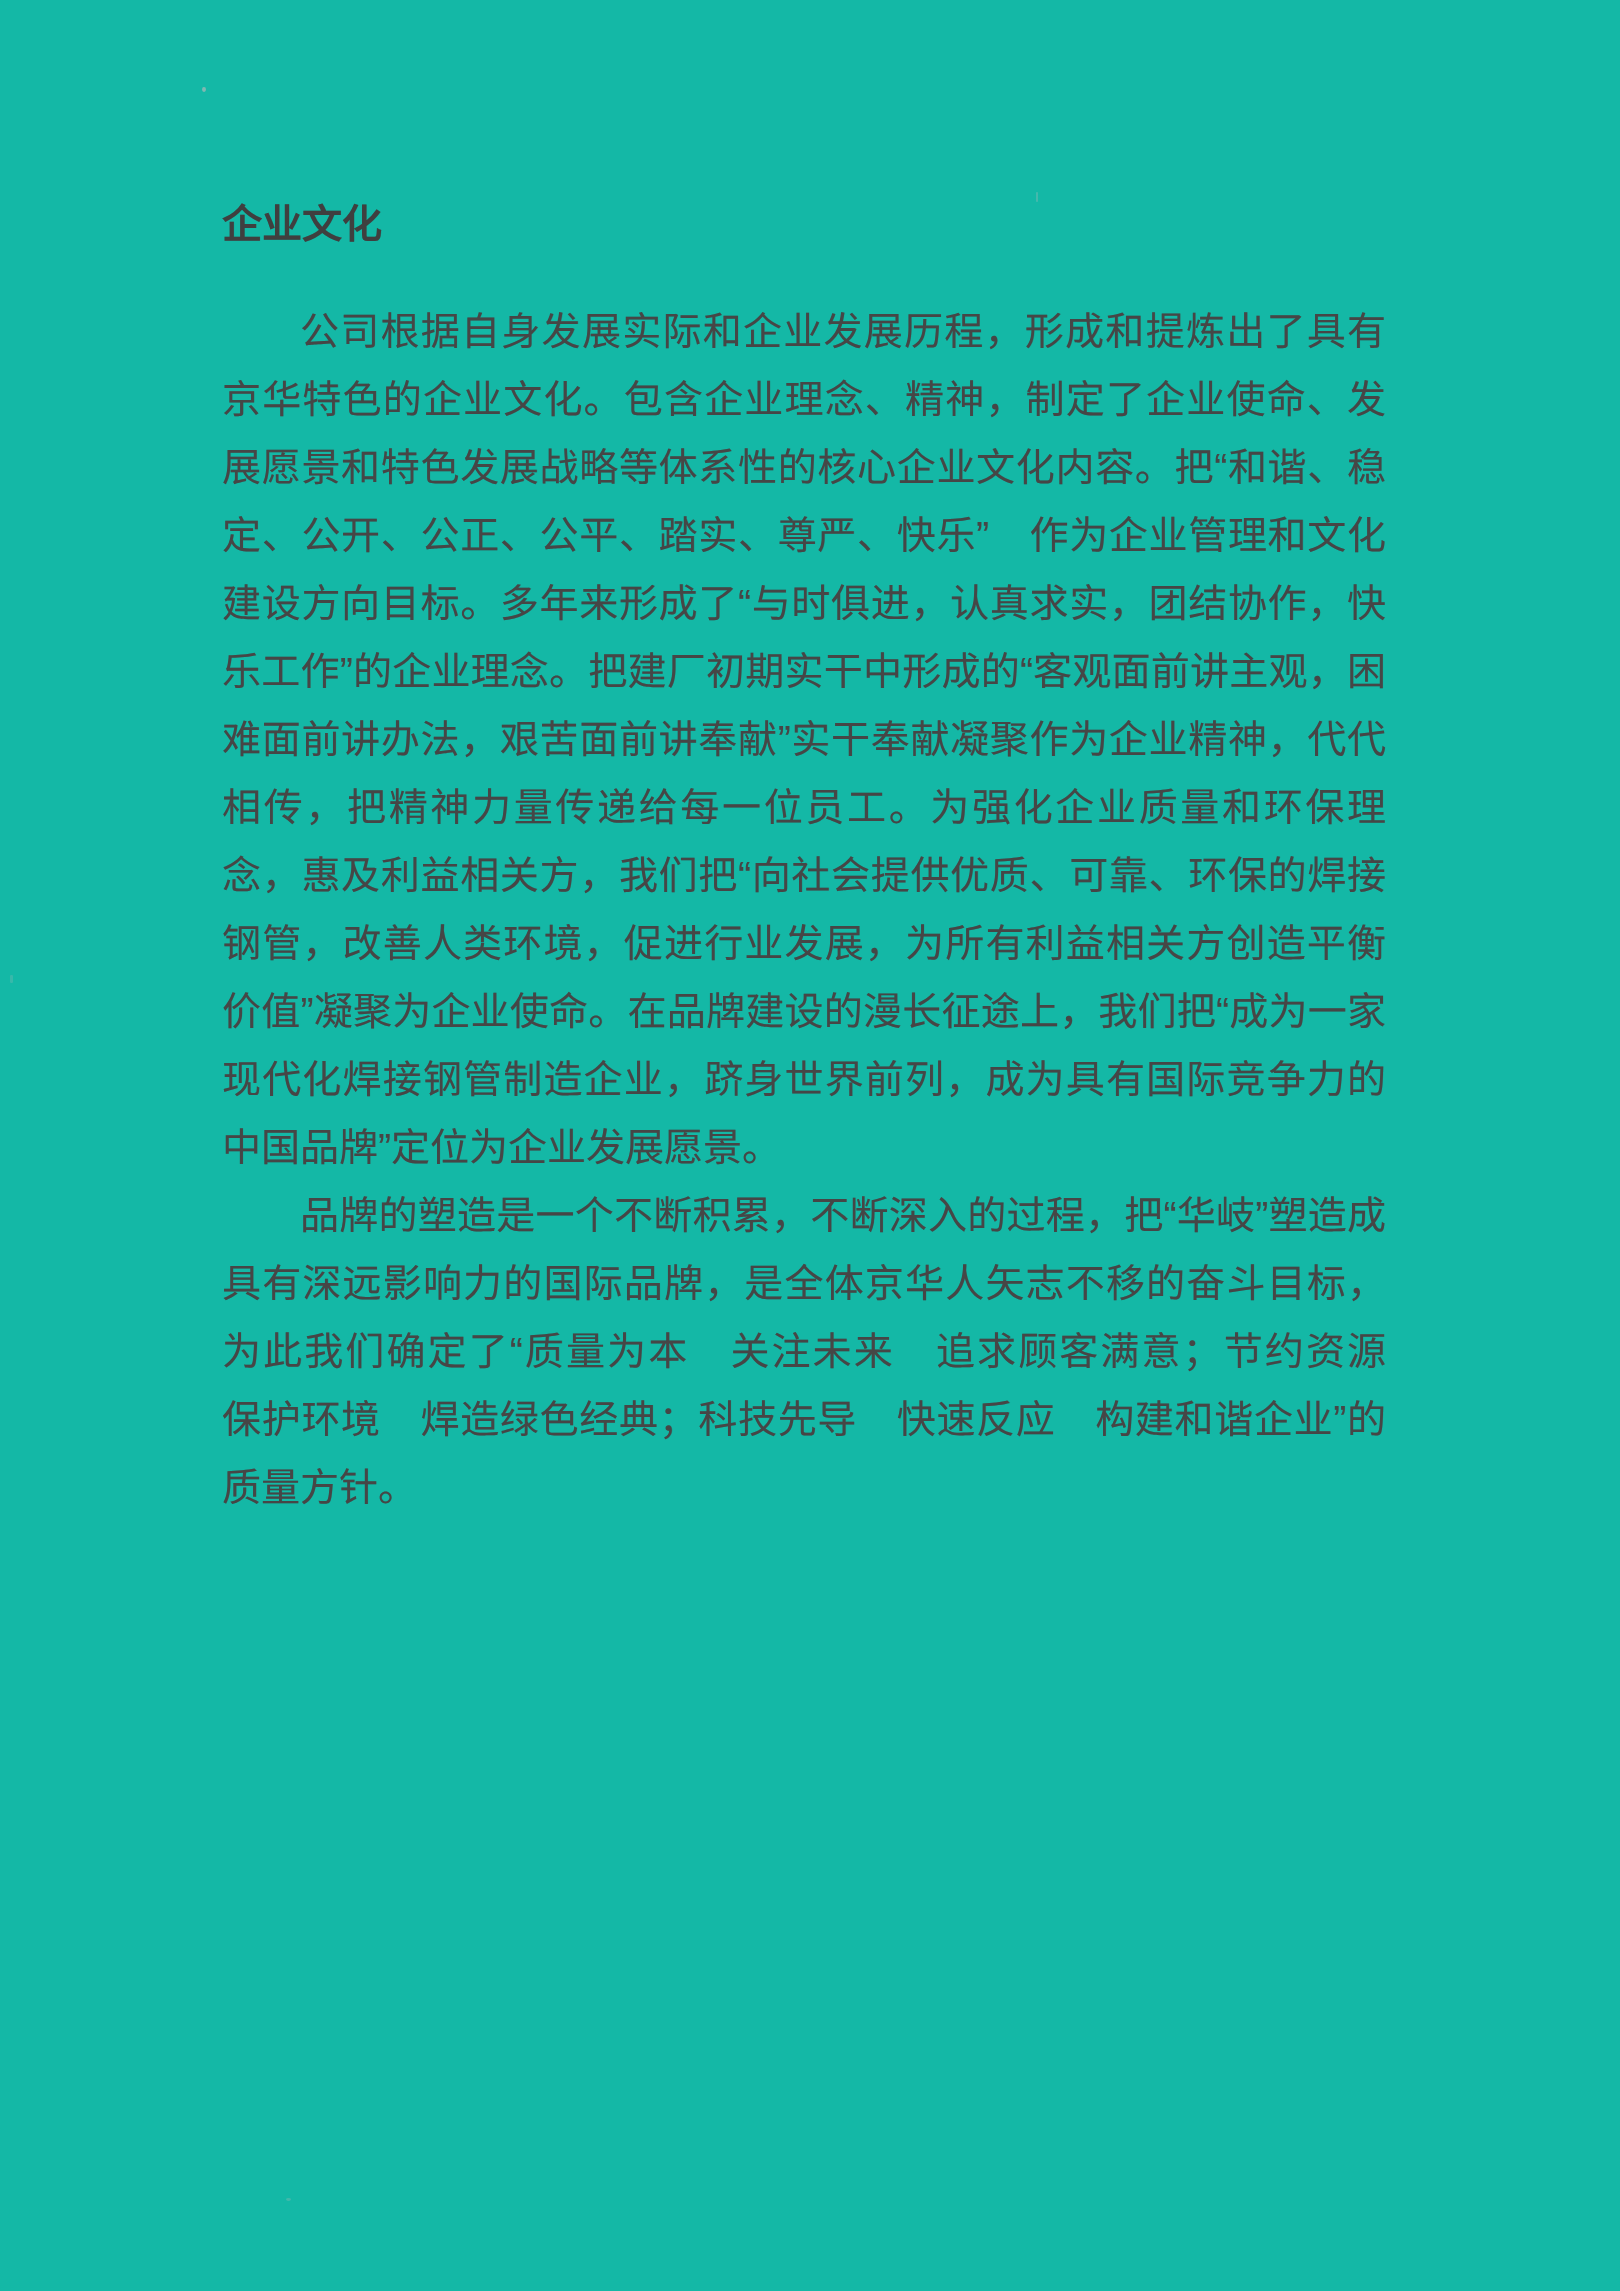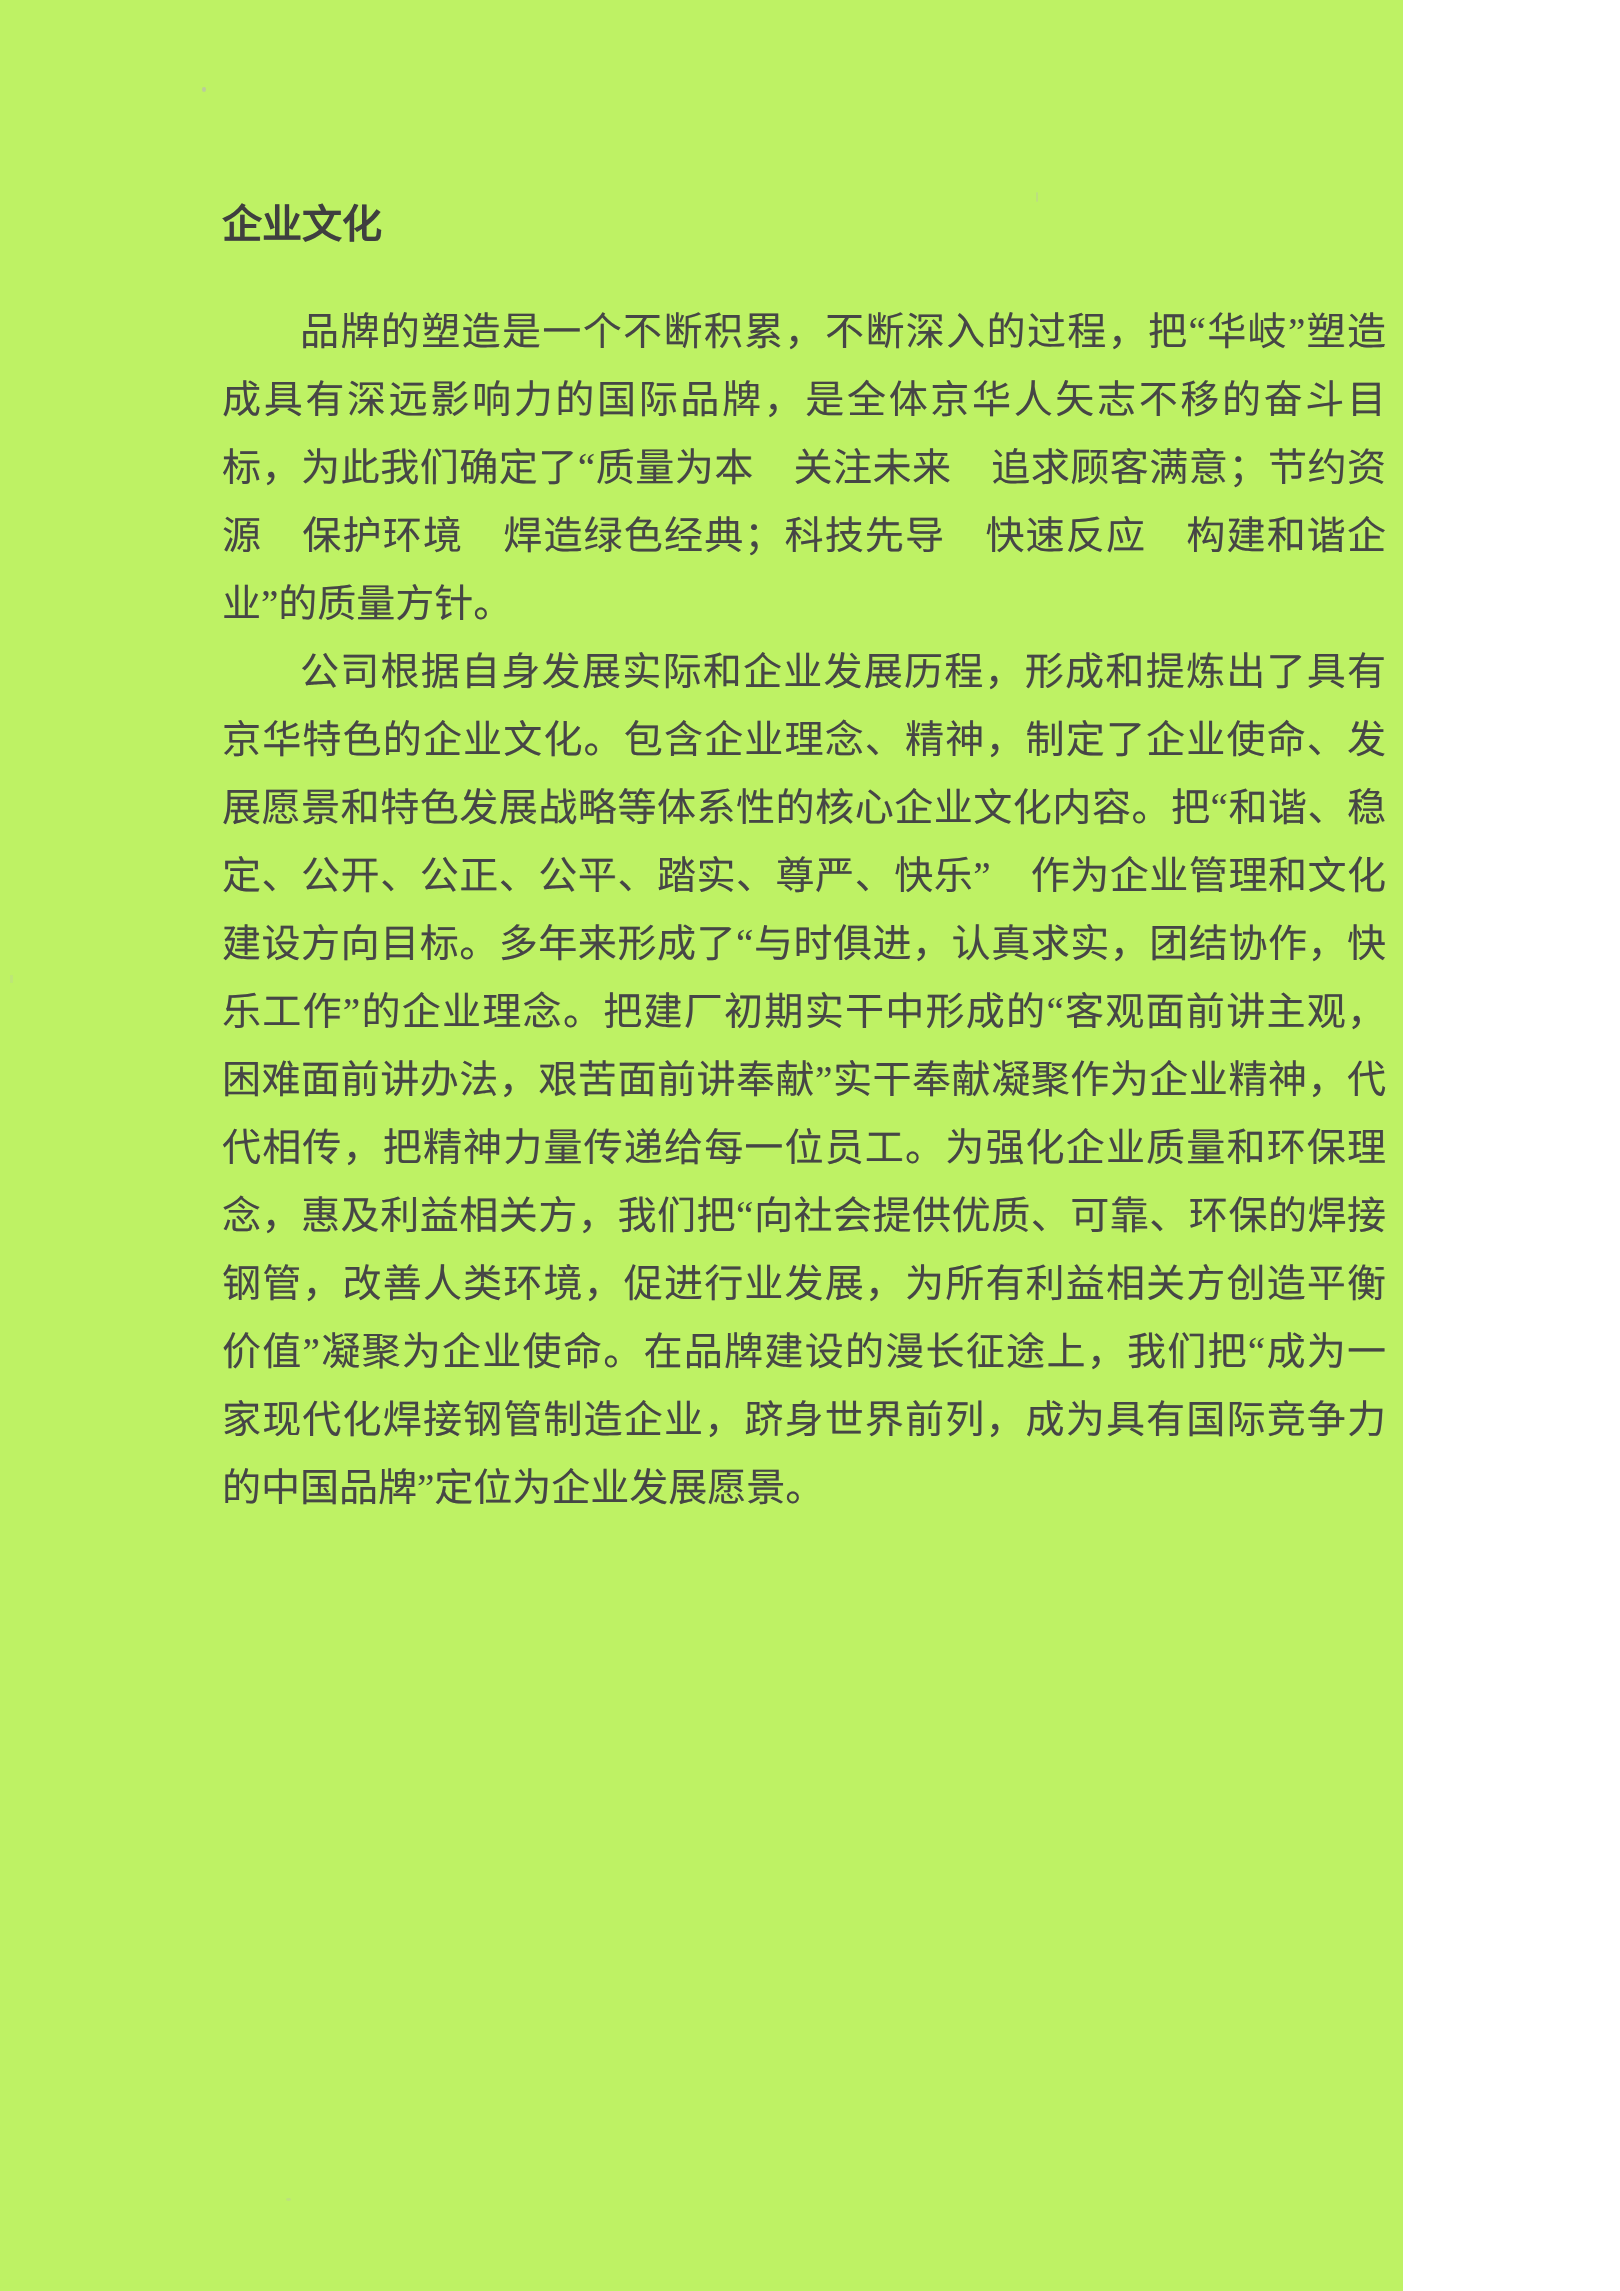--- a/index.html
+++ b/index.html
@@ -2,25 +2,25 @@
 <html lang="zh-CN"><head>
 <meta charset="utf-8">
 <style>
   html, body {
     margin: 0;
     padding: 0;
     background: #ffffff;
   }
   .page {
     position: relative;
-    width: 1403px;
+    width: 1620px;
     height: 2292px;
-    background: #bef264;
+    background: #14b8a6;
     overflow: hidden;
-    font-family: Liberation Serif, serif;
+    font-family: Liberation Sans, sans-serif;
     color: #454545;
   }
   .content {
     position: absolute;
     left: 222px;
     top: 204px;
     width: 1164px;
   }
   .doc-title {
     font-size: 40px;
@@ -49,22 +49,22 @@
   .speck.s2 { left: 1036px; top: 192px; width: 2px; height: 9.8px; opacity: 0.30; border-radius: 1px; }
   .speck.s3 { left: 286px; top: 2198px; width: 4.9px; height: 2.9px;  opacity: 0.28; }
   .speck.s4 { left: 9.8px;  top: 975px;  width: 2.9px; height: 7.8px;  opacity: 0.22; border-radius: 1px; }
 </style>
 </head>
 <body>
 
 <div class="page">
   <div class="content">
     <h1 class="doc-title">企业文化</h1>
+    <p class="para">公司根据自身发展实际和企业发展历程，形成和提炼出了具有京华特色的企业文化。包含企业理念、精神，制定了企业使命、发展愿景和特色发展战略等体系性的核心企业文化内容。把“和谐、稳定、公开、公正、公平、踏实、尊严、快乐”　作为企业管理和文化建设方向目标。多年来形成了“与时俱进，认真求实，团结协作，快乐工作”的企业理念。把建厂初期实干中形成的“客观面前讲主观，困难面前讲办法，艰苦面前讲奉献”实干奉献凝聚作为企业精神，代代相传，把精神力量传递给每一位员工。为强化企业质量和环保理念，惠及利益相关方，我们把“向社会提供优质、可靠、环保的焊接钢管，改善人类环境，促进行业发展，为所有利益相关方创造平衡价值”凝聚为企业使命。在品牌建设的漫长征途上，我们把“成为一家现代化焊接钢管制造企业，跻身世界前列，成为具有国际竞争力的中国品牌”定位为企业发展愿景。</p>
     <p class="para">品牌的塑造是一个不断积累，不断深入的过程，把“华岐”塑造成具有深远影响力的国际品牌，是全体京华人矢志不移的奋斗目标，为此我们确定了“质量为本　关注未来　追求顾客满意；节约资源　保护环境　焊造绿色经典；科技先导　快速反应　构建和谐企业”的质量方针。</p>
-    <p class="para">公司根据自身发展实际和企业发展历程，形成和提炼出了具有京华特色的企业文化。包含企业理念、精神，制定了企业使命、发展愿景和特色发展战略等体系性的核心企业文化内容。把“和谐、稳定、公开、公正、公平、踏实、尊严、快乐”　作为企业管理和文化建设方向目标。多年来形成了“与时俱进，认真求实，团结协作，快乐工作”的企业理念。把建厂初期实干中形成的“客观面前讲主观，困难面前讲办法，艰苦面前讲奉献”实干奉献凝聚作为企业精神，代代相传，把精神力量传递给每一位员工。为强化企业质量和环保理念，惠及利益相关方，我们把“向社会提供优质、可靠、环保的焊接钢管，改善人类环境，促进行业发展，为所有利益相关方创造平衡价值”凝聚为企业使命。在品牌建设的漫长征途上，我们把“成为一家现代化焊接钢管制造企业，跻身世界前列，成为具有国际竞争力的中国品牌”定位为企业发展愿景。</p>
   </div>
 
   <div class="speck s1"></div>
   <div class="speck s2"></div>
   <div class="speck s3"></div>
   <div class="speck s4"></div>
 </div>
 
 
 </body></html>

